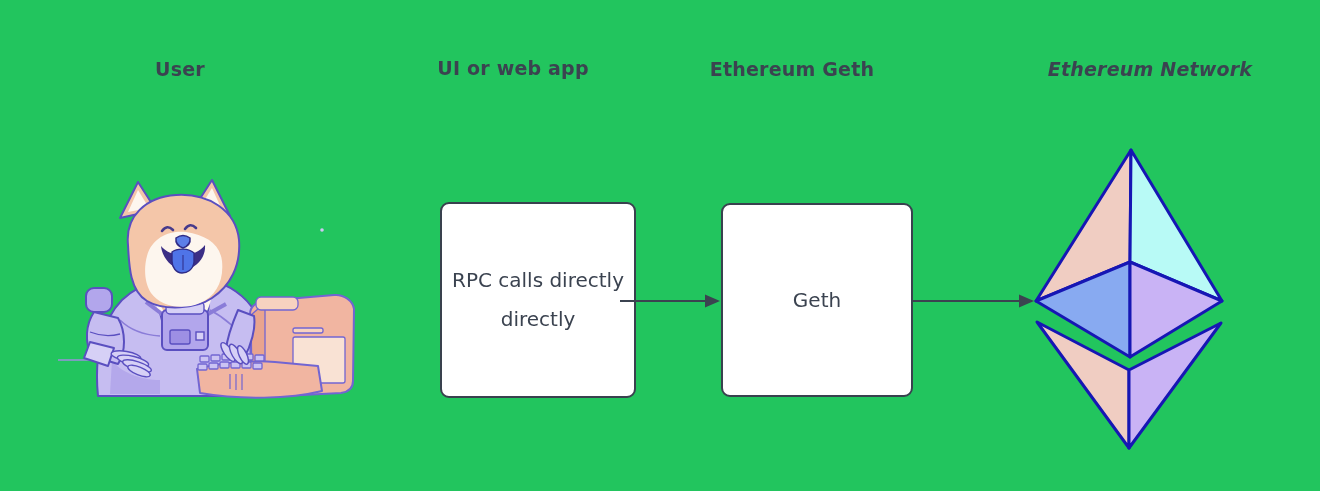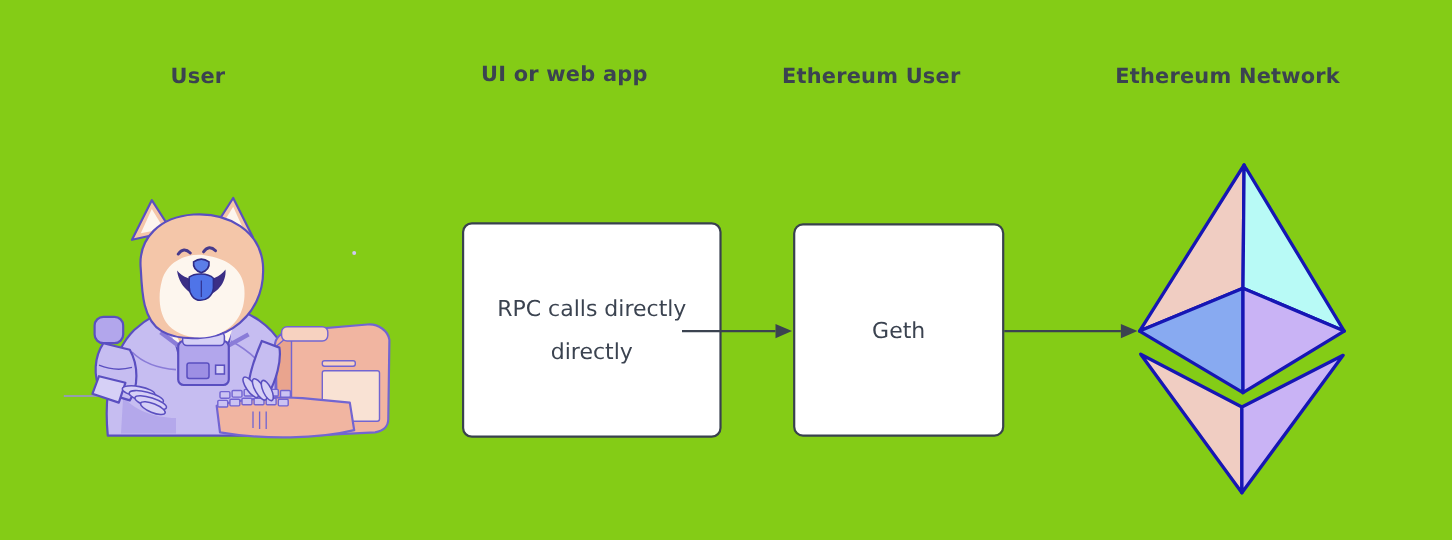--- a/index.html
+++ b/index.html
@@ -1,27 +1,27 @@
 <!DOCTYPE html>
 <html style="--ink: #3b4350; --boxBorder: #39414e; --boxBg: #ffffff; --ethOutline: #1616B4; --ethPeach: #F0CDC2; --ethCyan: #B8FAF6; --ethBlue: #88AAF1; --ethPurple: #C9B3F5; --fur: #f4c6a9; --furLight: #fdf6ee; --suit: #c6bdf1; --suitDark: #b2a6ec; --suitShadow: #9d8fe4; --outline: #5a4fc0; --linePurple: #8a7cd8; --glove: #d6d0f6; --tongue: #4f74e8; --mouth: #3b2e85; --nose: #5c7ee8; --noseInk: #2f2b86; --eyeInk: #463a8c; --computer: #f1b5a1; --computerDark: #e9a48e; --computerLight: #f7d2c0; --computerPanel: #f9e2d4; --computerOutline: #7265d2; --keys: #cbc3f3; --desk: #9b8fdf; --sparkle: #cfc8f4;"><head>
 <meta charset="utf-8">
 <style>
   html,body{margin:0;padding:0;background:#000;}
-  .stage{position:relative;width:1320px;height:491px;background:#84cc16;overflow:hidden;
+  .stage{position:relative;width:1320px;height:491px;background:#22c55e;overflow:hidden;
          font-family:"DejaVu Sans","Liberation Sans",sans-serif;}
   .hdr{position:absolute;top:58px;transform:translateX(-50%);font-weight:bold;font-size:19px;
        color:var(--ink);white-space:nowrap;letter-spacing:.2px;}
   #hdr-user{left:180px;}
   #hdr-ui{left:513px;top:57px;}
   #hdr-node{left:792px;}
-  #hdr-network{left:1116px;}
+  #hdr-network{left:1150px;font-style:italic;}
   .box{position:absolute;background:var(--boxBg);border:2px solid var(--boxBorder);border-radius:9px;
        box-sizing:border-box;display:flex;flex-direction:column;align-items:center;justify-content:center;
        color:var(--ink);font-size:20px;line-height:27px;text-align:center;}
-  #box-ui{left:420px;top:202px;width:236px;height:196px;gap:12px;}
+  #box-ui{left:440px;top:202px;width:196px;height:196px;gap:12px;}
   #box-node{left:721px;top:203px;width:192px;height:194px;}
   .abs{position:absolute;}
   
   .f-ethPeach{fill:var(--ethPeach);} .f-ethCyan{fill:var(--ethCyan);}
   .f-ethBlue{fill:var(--ethBlue);}  .f-ethPurple{fill:var(--ethPurple);}
   .s-eth{stroke:var(--ethOutline);stroke-width:3;stroke-linejoin:round;}
   .arrow-line{stroke:var(--ink);stroke-width:2;}
   .arrow-head{fill:var(--ink);}
   .o{stroke:var(--outline);stroke-width:2;stroke-linejoin:round;}
   .o1{stroke:var(--outline);stroke-width:1.4;}
@@ -33,21 +33,21 @@
   .f-compLight{fill:var(--computerLight);} .f-panel{fill:var(--computerPanel);}
   .f-keys{fill:var(--keys);} .f-none{fill:none;}
 </style>
 </head>
 <body>
 
 <div class="stage">
 
   <div class="hdr" id="hdr-user">User</div>
   <div class="hdr" id="hdr-ui">UI or web app</div>
-  <div class="hdr" id="hdr-node">Ethereum User</div>
+  <div class="hdr" id="hdr-node">Ethereum Geth</div>
   <div class="hdr" id="hdr-network">Ethereum Network</div>
 
   <svg class="abs" style="left:50px;top:160px;" width="330" height="245" viewBox="0 0 330 245" aria-hidden="true">
 
     <path d="M8,200 L62,200" stroke="var(--desk)" stroke-width="1.3"></path>
 
     <circle cx="272" cy="70" r="1.8" fill="var(--sparkle)"></circle>
 
     <path class="f-suit o" d="M48,236 C44,196 52,160 72,140 C85,128 100,122 110,120 L110,128
              C106,160 118,182 135,185 C152,182 162,156 158,126 L160,120

